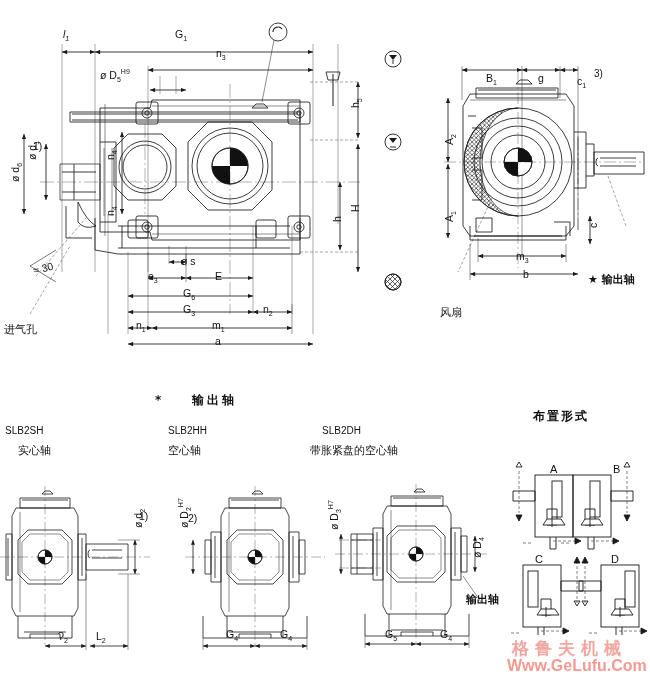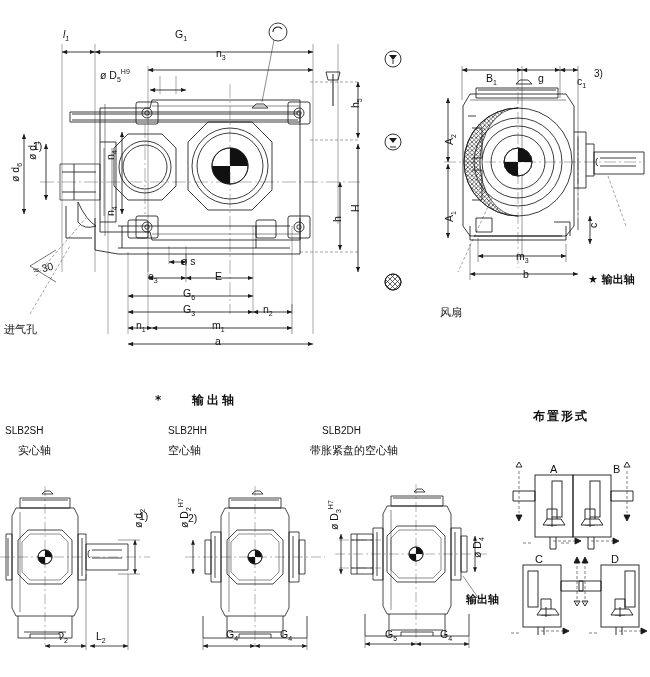--- a/index.html
+++ b/index.html
@@ -662,14 +662,16 @@
       <path d="M40,69 l6,3 l-6,3 z" fill="#1a1a1a"></path>
     </g>
   </g>
 </svg>
 </div>
 <div class="abs dim" style="left:550px;top:463px;font-size:11px;">A</div>
 <div class="abs dim" style="left:613px;top:463px;font-size:11px;">B</div>
 <div class="abs dim" style="left:535px;top:553px;font-size:11px;">C</div>
 <div class="abs dim" style="left:611px;top:553px;font-size:11px;">D</div>
 
+<div class="abs wm1" style="left:512px;top:637px;">格鲁夫机械</div>
+<div class="abs wm2" style="left:507px;top:657px;">Www.GeLufu.Com</div>
 
 </div>
 
 </body></html>

